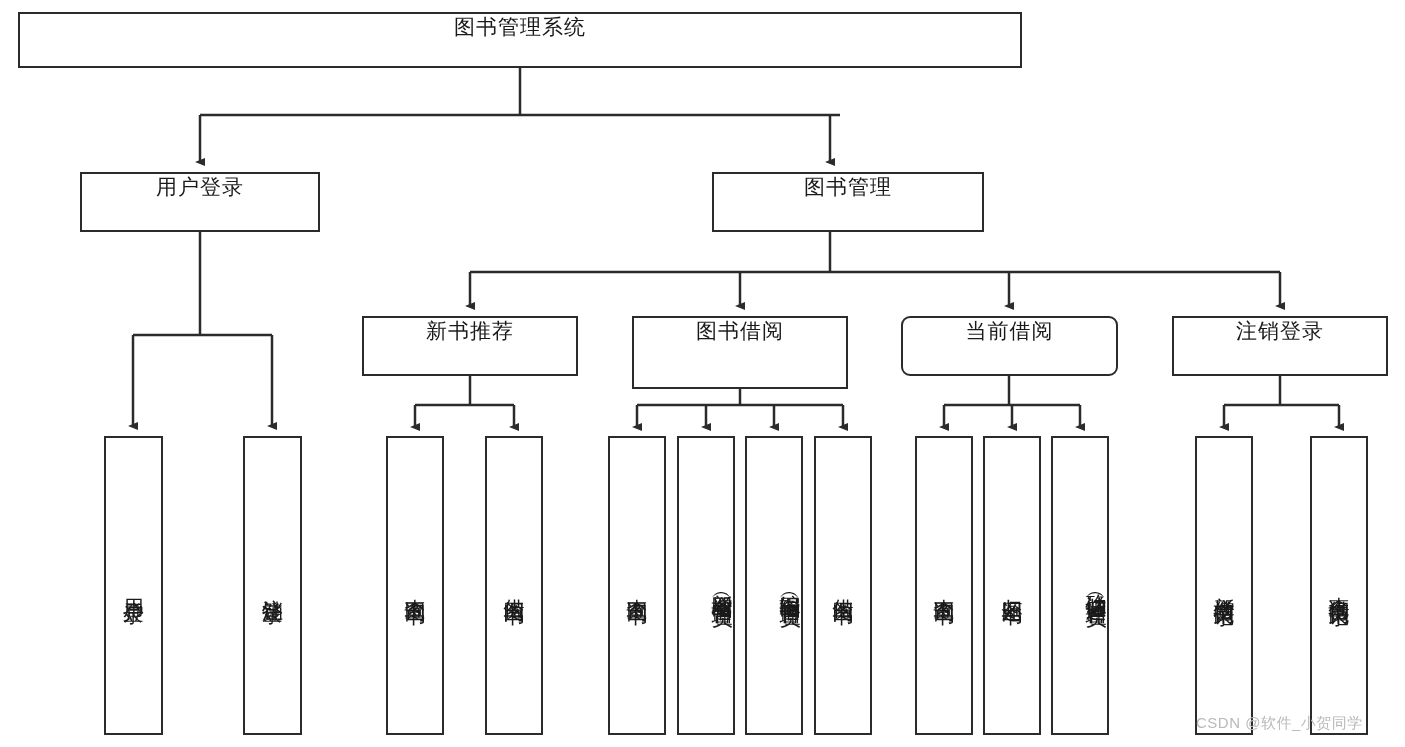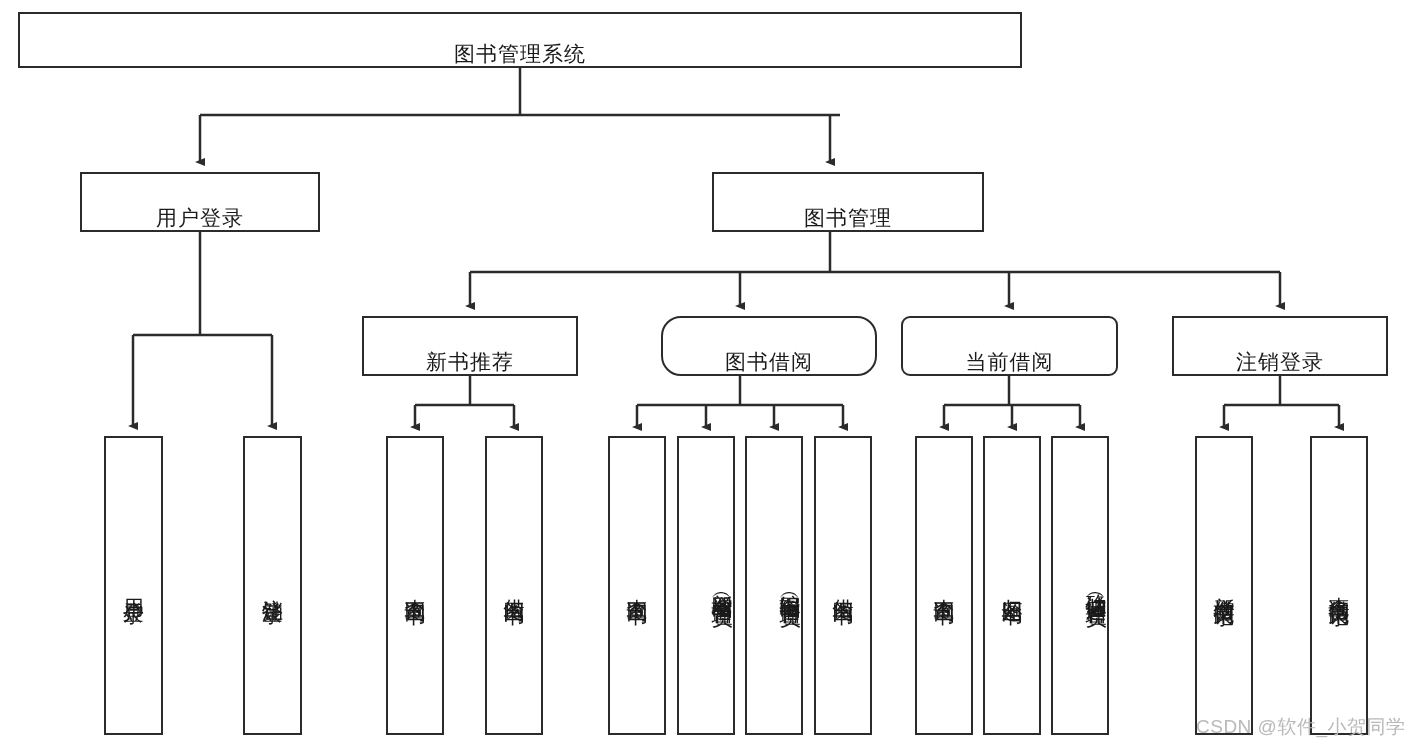--- a/index.html
+++ b/index.html
@@ -23,21 +23,21 @@
     top: 0;
     width: 1405px;
     height: 747px;
   }
   .node {
     position: absolute;
     box-sizing: border-box;
     background: #ffffff;
     border: 2px solid #2b2b2b;
     display: flex;
-    align-items: flex-end;
+    align-items: flex-start;
     justify-content: center;
     color: #1a1a1a;
   }
   .node.horiz {
     font-size: 21px;
     line-height: 1.2;
     letter-spacing: 1px;
   }
   .node.vert {
     writing-mode: vertical-rl;
@@ -49,21 +49,21 @@
     align-items: center;
     justify-content: center;
     white-space: nowrap;
   }
   .node.vert .label {
     writing-mode: vertical-rl;
     text-orientation: upright;
   }
   .watermark {
     position: absolute;
-    font-size: 19px;
+    font-size: 15px;
     color: #b9b9b9;
     white-space: nowrap;
     letter-spacing: 0.5px;
   }
 </style>
 </head>
 <body>
 
 <div id="canvas">
 
@@ -124,21 +124,21 @@
   <div class="node horiz" style="left:80px; top:172px; width:240px; height:60px;">
     <span class="label">用户登录</span>
   </div>
   <div class="node horiz" style="left:712px; top:172px; width:272px; height:60px;">
     <span class="label">图书管理</span>
   </div>
 
   <div class="node horiz" style="left:362px; top:316px; width:216px; height:60px;">
     <span class="label">新书推荐</span>
   </div>
-  <div class="node horiz" style="left:661px; top:316px; width:216px; height:60px;border-radius:20px;">
+  <div class="node horiz" style="left:632px; top:316px; width:216px; height:73px;">
     <span class="label">图书借阅</span>
   </div>
   <div class="node horiz" style="left:901px; top:316px; width:217px; height:60px;border-radius:9px;">
     <span class="label">当前借阅</span>
   </div>
   <div class="node horiz" style="left:1172px; top:316px; width:216px; height:60px;">
     <span class="label">注销登录</span>
   </div>
 
   <div class="node vert" style="left:104px; top:436px; width:59px; height:299px;">

